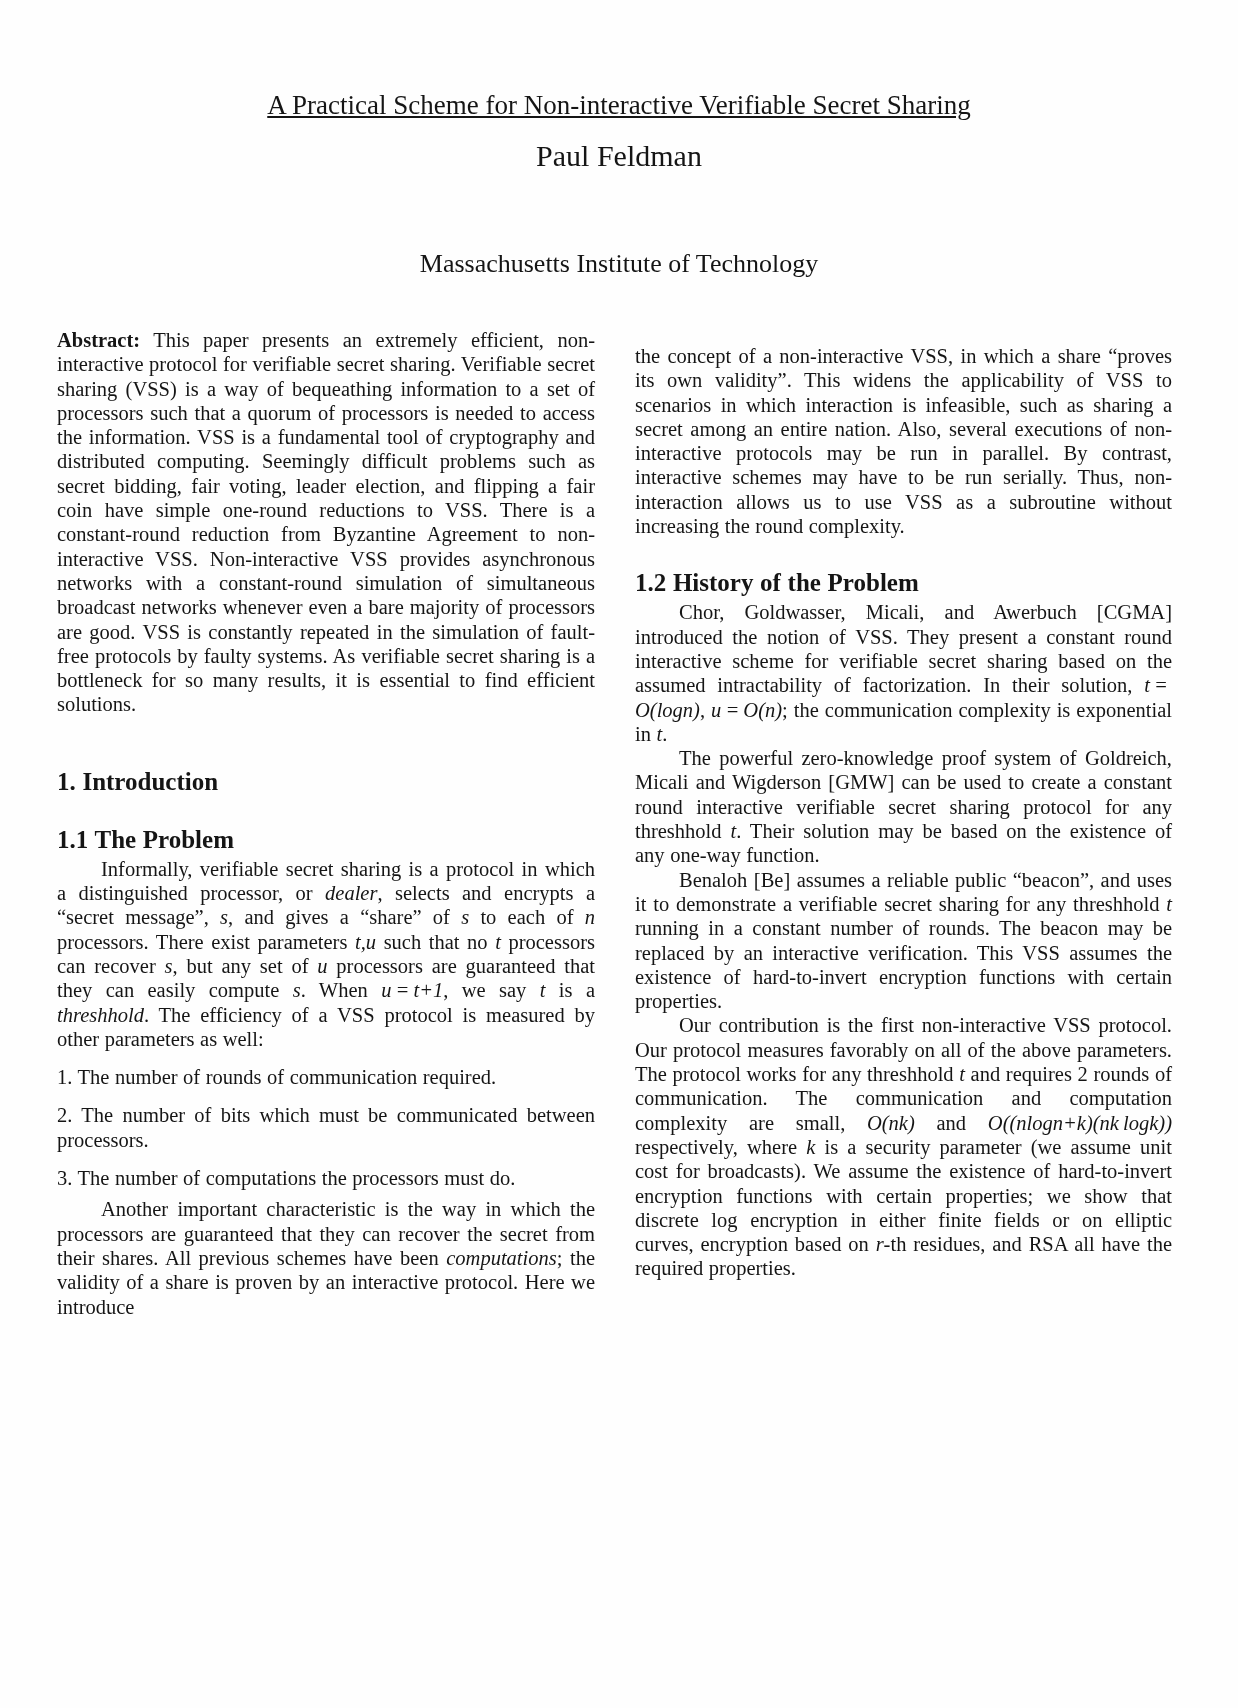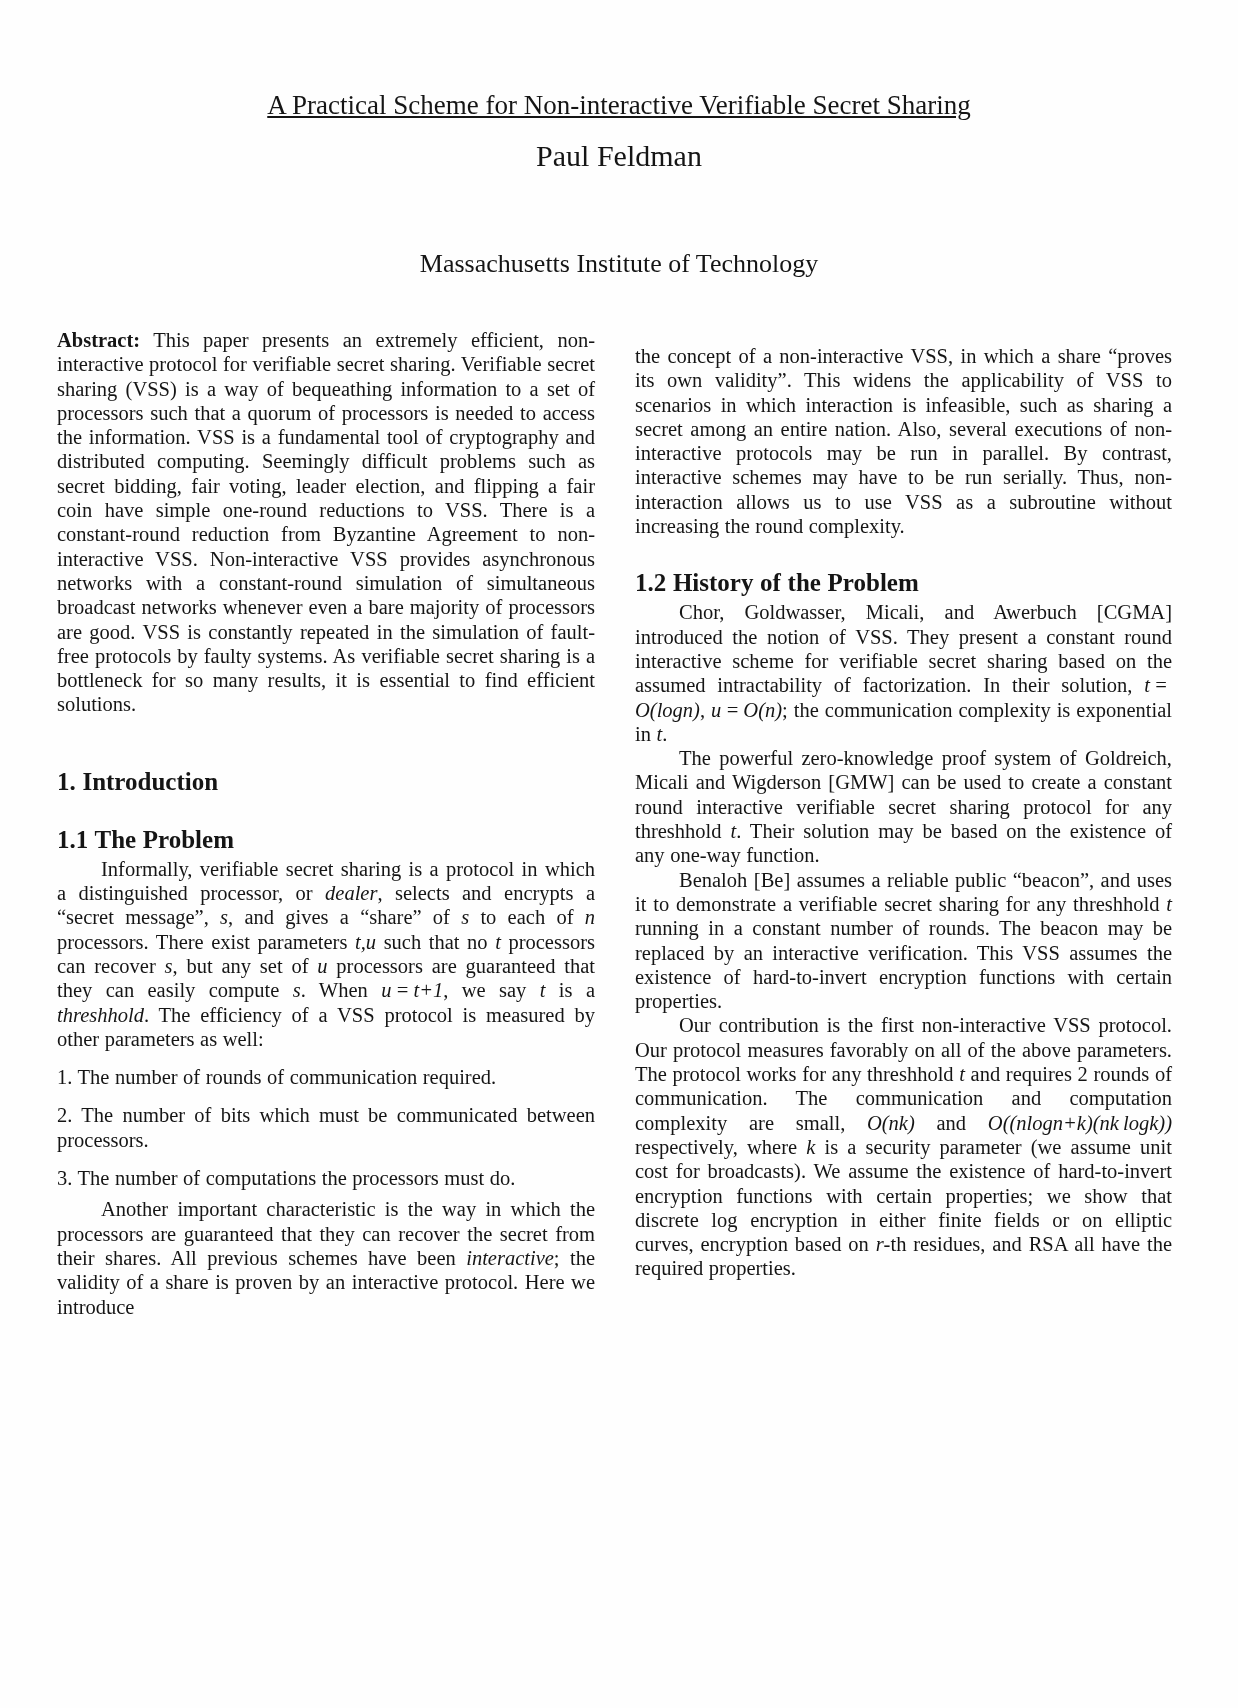--- a/index.html
+++ b/index.html
@@ -78,21 +78,21 @@
     <h2 class="sec-h h-intro">1. Introduction</h2>
 
     <h3 class="sec-h h-problem">1.1 The Problem</h3>
 
     <p class="indent"><span>Informally, verifiable secret sharing is a protocol in which a distinguished processor, or </span><i>dealer</i><span>, selects and encrypts a “secret message”, </span><i>s</i><span>, and gives a “share” of </span><i>s</i><span> to each of </span><i>n</i><span> processors. There exist parameters </span><i>t,u</i><span> such that no </span><i>t</i><span> processors can recover </span><i>s</i><span>, but any set of </span><i>u</i><span> processors are guaranteed that they can easily compute </span><i>s</i><span>. When </span><i>u = t+1</i><span>, we say </span><i>t</i><span> is a </span><i>threshhold</i><span>. The efficiency of a VSS protocol is measured by other parameters as well:</span></p>
 
     <p class="list-item">1. The number of rounds of communication required.</p>
     <p class="list-item">2. The number of bits which must be communicated between processors.</p>
     <p class="list-item">3. The number of computations the processors must do.</p>
 
-    <p class="indent para-another"><span>Another important characteristic is the way in which the processors are guaranteed that they can recover the secret from their shares. All previous schemes have been </span><i>interactive</i><span>; the validity of a share is proven by an interactive protocol. Here we introduce</span></p>
+    <p class="indent para-another"><span>Another important characteristic is the way in which the processors are guaranteed that they can recover the secret from their shares. All previous schemes have been </span><i>computations</i><span>; the validity of a share is proven by an interactive protocol. Here we introduce</span></p>
   </div>
 
   <div class="col col-right">
     <p>the concept of a non-interactive VSS, in which a share “proves its own validity”. This widens the applicability of VSS to scenarios in which interaction is infeasible, such as sharing a secret among an entire nation. Also, several executions of non-interactive protocols may be run in parallel. By contrast, interactive schemes may have to be run serially. Thus, non-interaction allows us to use VSS as a subroutine without increasing the round complexity.</p>
 
     <h3 class="sec-h h-history">1.2 History of the Problem</h3>
 
     <p class="indent"><span>Chor, Goldwasser, Micali, and Awerbuch [CGMA] introduced the notion of VSS. They present a constant round interactive scheme for verifiable secret sharing based on the assumed intractability of factorization. In their solution, </span><i>t = O(logn)</i><span>, </span><i>u = O(n)</i><span>; the communication complexity is exponential in </span><i>t</i><span>.</span></p>
     <p class="indent"><span>The powerful zero-knowledge proof system of Goldreich, Micali and Wigderson [GMW] can be used to create a constant round interactive verifiable secret sharing protocol for any threshhold </span><i>t</i><span>. Their solution may be based on the existence of any one-way function.</span></p>
     <p class="indent"><span>Benaloh [Be] assumes a reliable public “beacon”, and uses it to demonstrate a verifiable secret sharing for any threshhold </span><i>t</i><span> running in a constant number of rounds. The beacon may be replaced by an interactive verification. This VSS assumes the existence of hard-to-invert encryption functions with certain properties.</span></p>

